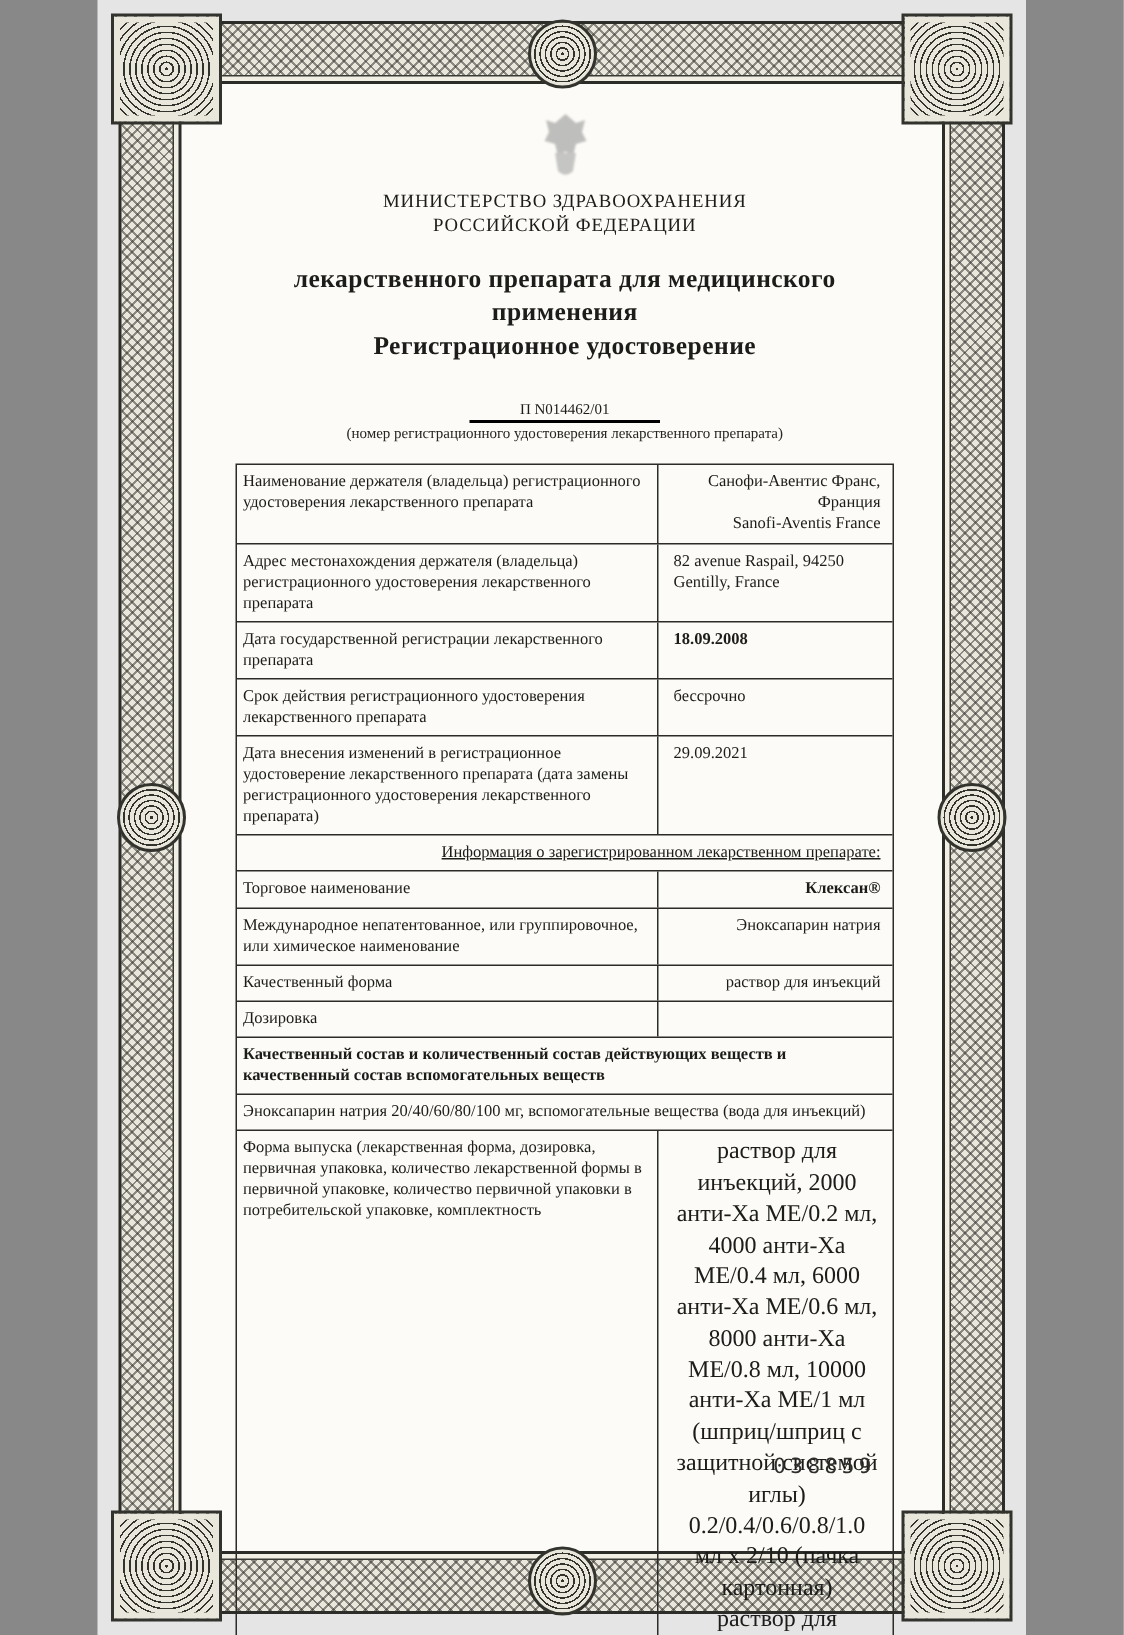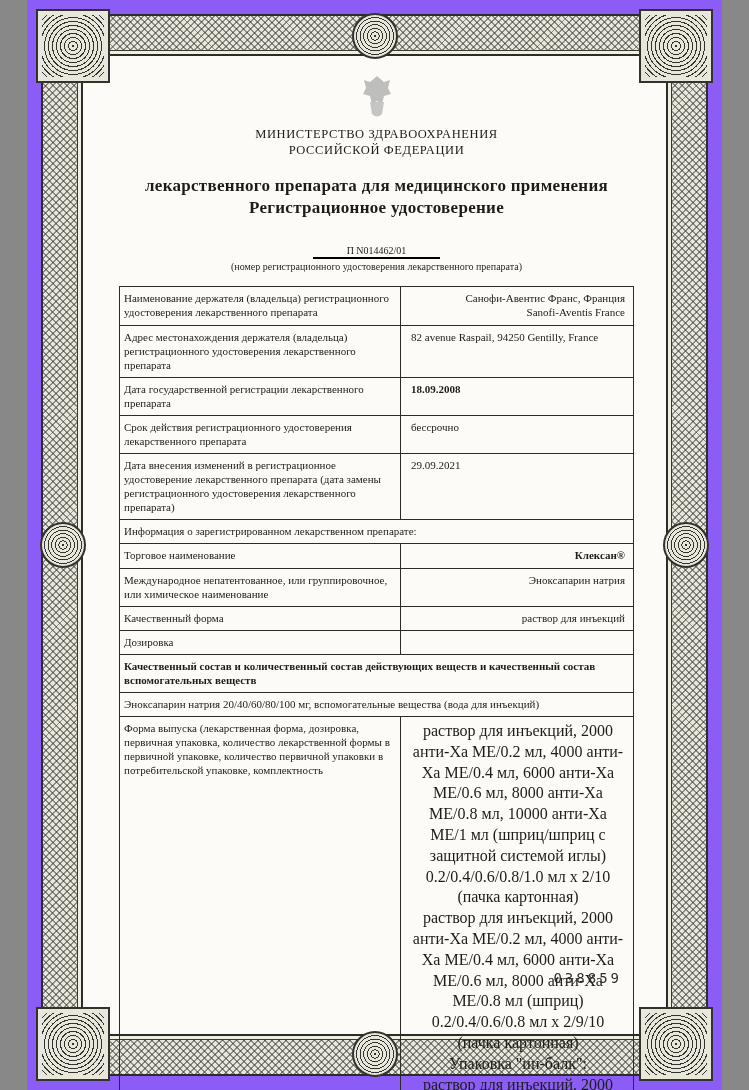--- a/index.html
+++ b/index.html
@@ -1,18 +1,18 @@
 <!DOCTYPE html>
 <html><head>
 <meta charset="utf-8">
 <style>
   html,body { margin:0; padding:0; background:#888; }
   .page {
-    position:relative; width:695px; height:1090px; margin:0 auto;
-    background:#8b5cf6; overflow:hidden;
+    position:relative; width:619px; height:1090px; margin:0 auto;
+    background:#e5e5e5; overflow:hidden;
     font-family:"Liberation Serif", serif; color:#1c1c1a;
   }
   
   .frame-band {
     position:absolute; inset:14px; z-index:1;
     background:
       repeating-linear-gradient(45deg, rgba(45,45,40,.5) 0 1.4px, transparent 1.4px 5px),
       repeating-linear-gradient(-45deg, rgba(45,45,40,.5) 0 1.4px, transparent 1.4px 5px),
       #e9e6dc;
     border:2px solid #2c2c28;
@@ -74,21 +74,21 @@
     font-weight:normal; padding:4px 8px 5px 4px; border-right:1px solid #2b2b27;
     white-space:pre-line;
   }
   .t-value { padding:4px 8px 5px 10px; white-space:pre-line; }
   .t-value.center { text-align:right; }
   .t-value.bold { font-weight:bold; }
   .t-full {
     padding:4px 8px 5px 4px; white-space:pre-line;
   }
   .t-full.head { font-weight:bold; }
-  .t-full.center { text-align:left; }
+  .t-full.center { text-align:right;text-decoration:underline; }
   .t-value.small { font-size:16px; line-height:1.3;text-align:center; }
 
   .serial {
     position:absolute; right:12px; bottom:38px;
     font-family:"DejaVu Sans Mono", monospace;
     font-size:14px; letter-spacing:3px; color:#2e2e2c;
   }
 </style>
 </head>
 <body>

